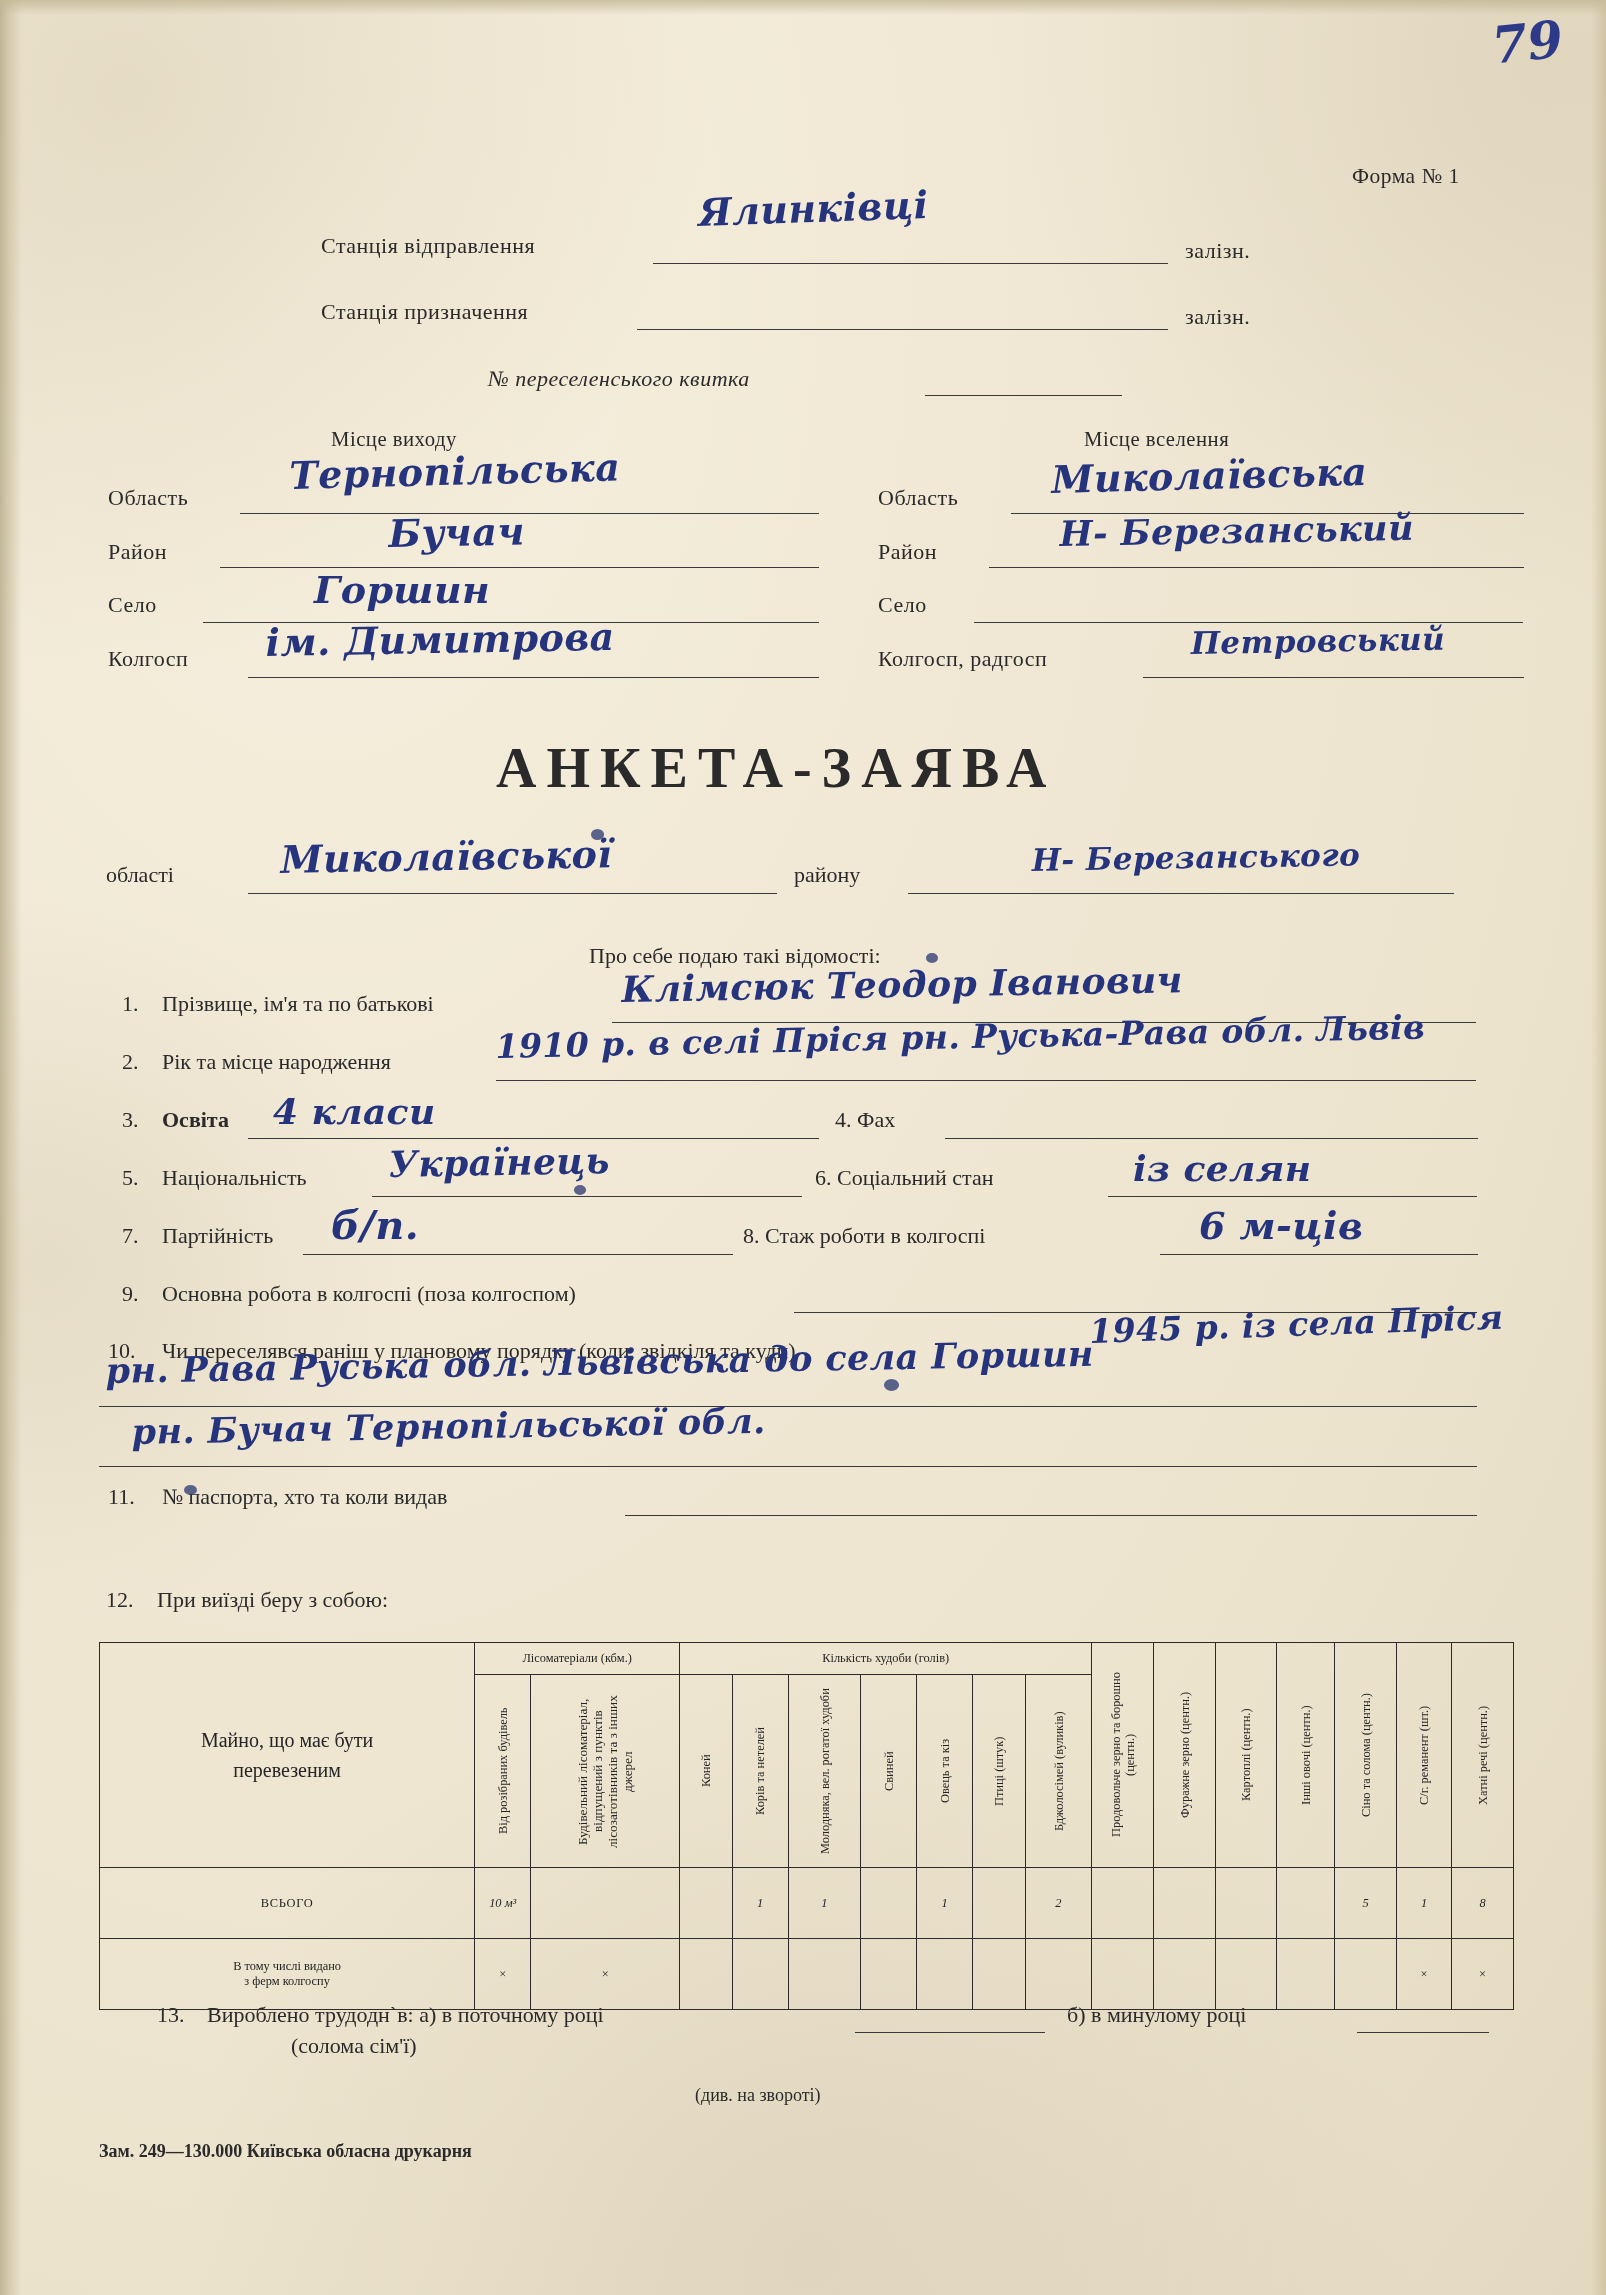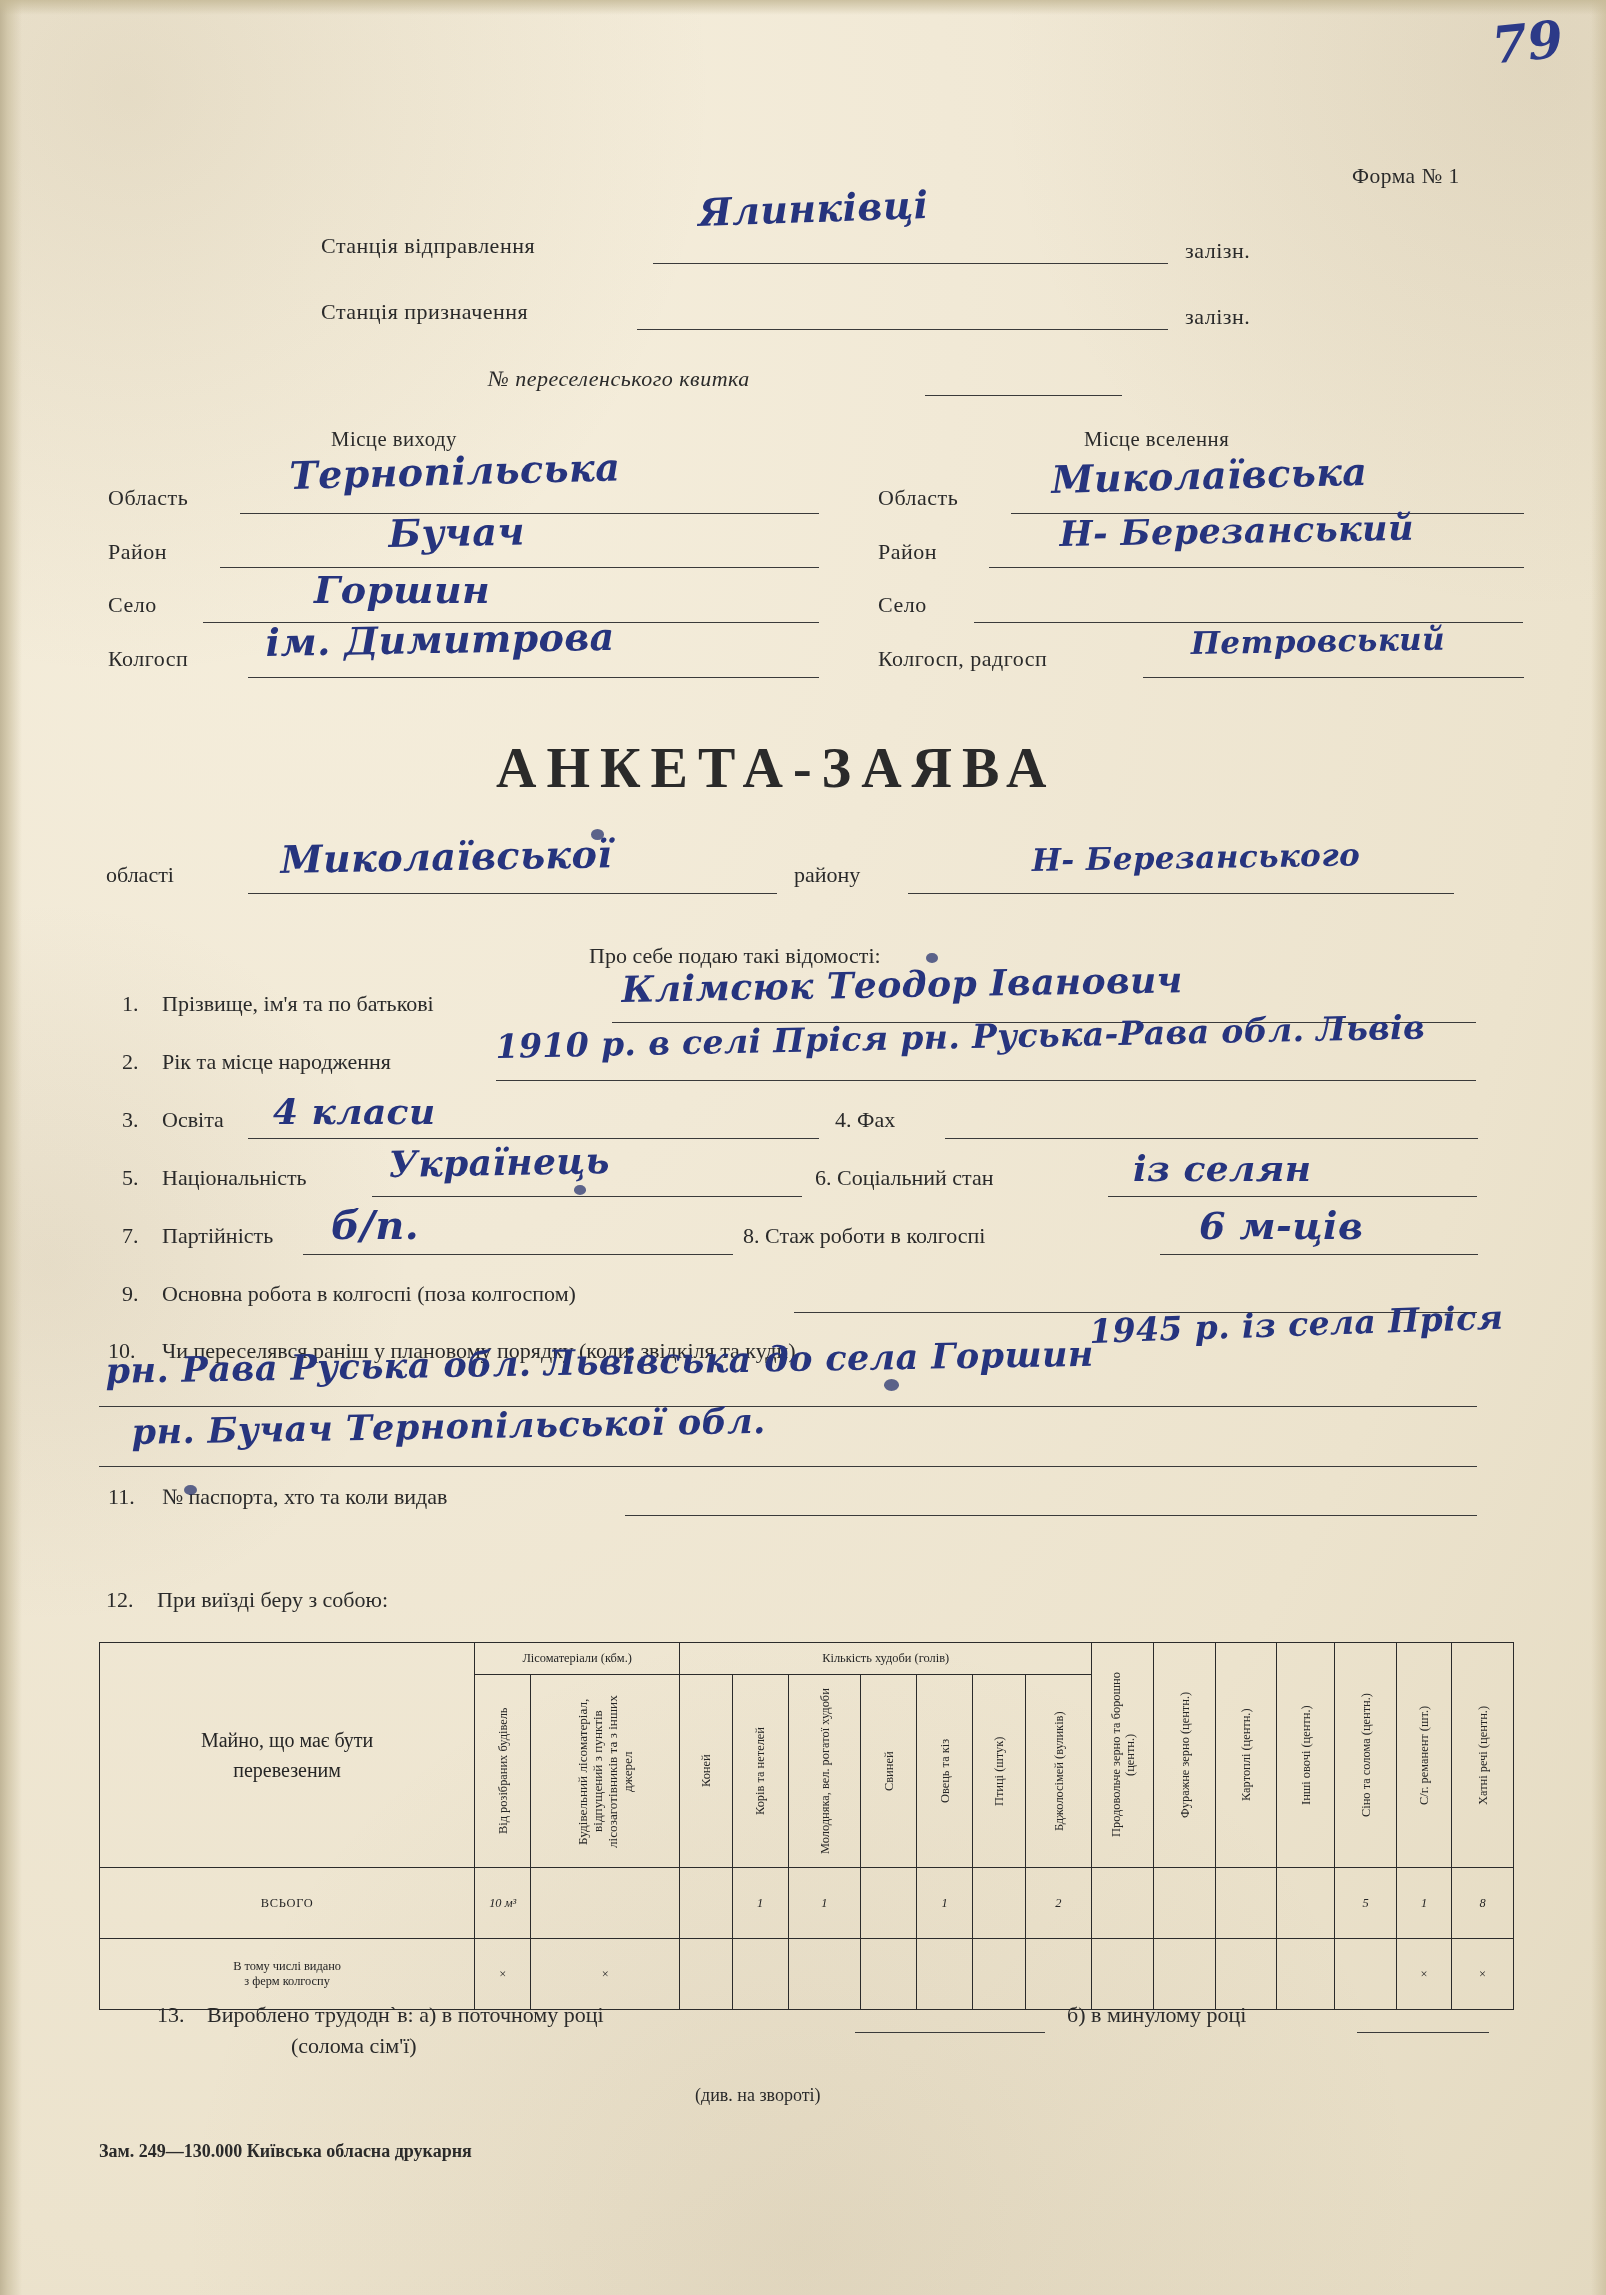--- a/index.html
+++ b/index.html
@@ -193,21 +193,21 @@
   <div class="abs print" style="left:162px;top:991px;font-size:22px;">Прізвище, ім'я та по батькові</div>
   <div class="line" style="left:612px;top:1022px;width:864px;"></div>
   <div class="ink" style="left:622px;top:968px;font-size:36px;transform:rotate(-1deg);">Клімсюк  Теодор  Іванович</div>
 
   <div class="abs print" style="left:122px;top:1049px;font-size:22px;">2.</div>
   <div class="abs print" style="left:162px;top:1049px;font-size:22px;">Рік та місце народження</div>
   <div class="line" style="left:496px;top:1080px;width:980px;"></div>
   <div class="ink" style="left:496px;top:1027px;font-size:33px;transform:rotate(-1.2deg);">1910 р. в селі Пріся рн. Руська-Рава обл. Львів</div>
 
   <div class="abs print" style="left:122px;top:1107px;font-size:22px;">3.</div>
-  <div class="abs print" style="left:162px;top:1107px;font-size:22px;">Освіта</div>
+  <div class="abs print" style="left:162px;top:1107px;font-size:22px;font-weight:bold;">Освіта</div>
   <div class="line" style="left:248px;top:1138px;width:571px;"></div>
   <div class="ink" style="left:273px;top:1090px;font-size:36px;">4 класи</div>
   <div class="abs print" style="left:835px;top:1107px;font-size:22px;">4. Фах</div>
   <div class="line" style="left:945px;top:1138px;width:533px;"></div>
   <div class="ink" style="left:976px;top:1090px;font-size:36px;"></div>
 
   <div class="abs print" style="left:122px;top:1165px;font-size:22px;">5.</div>
   <div class="abs print" style="left:162px;top:1165px;font-size:22px;">Національність</div>
   <div class="line" style="left:372px;top:1196px;width:430px;"></div>
   <div class="ink" style="left:389px;top:1143px;font-size:36px;transform:rotate(-1deg);">Українець</div>

